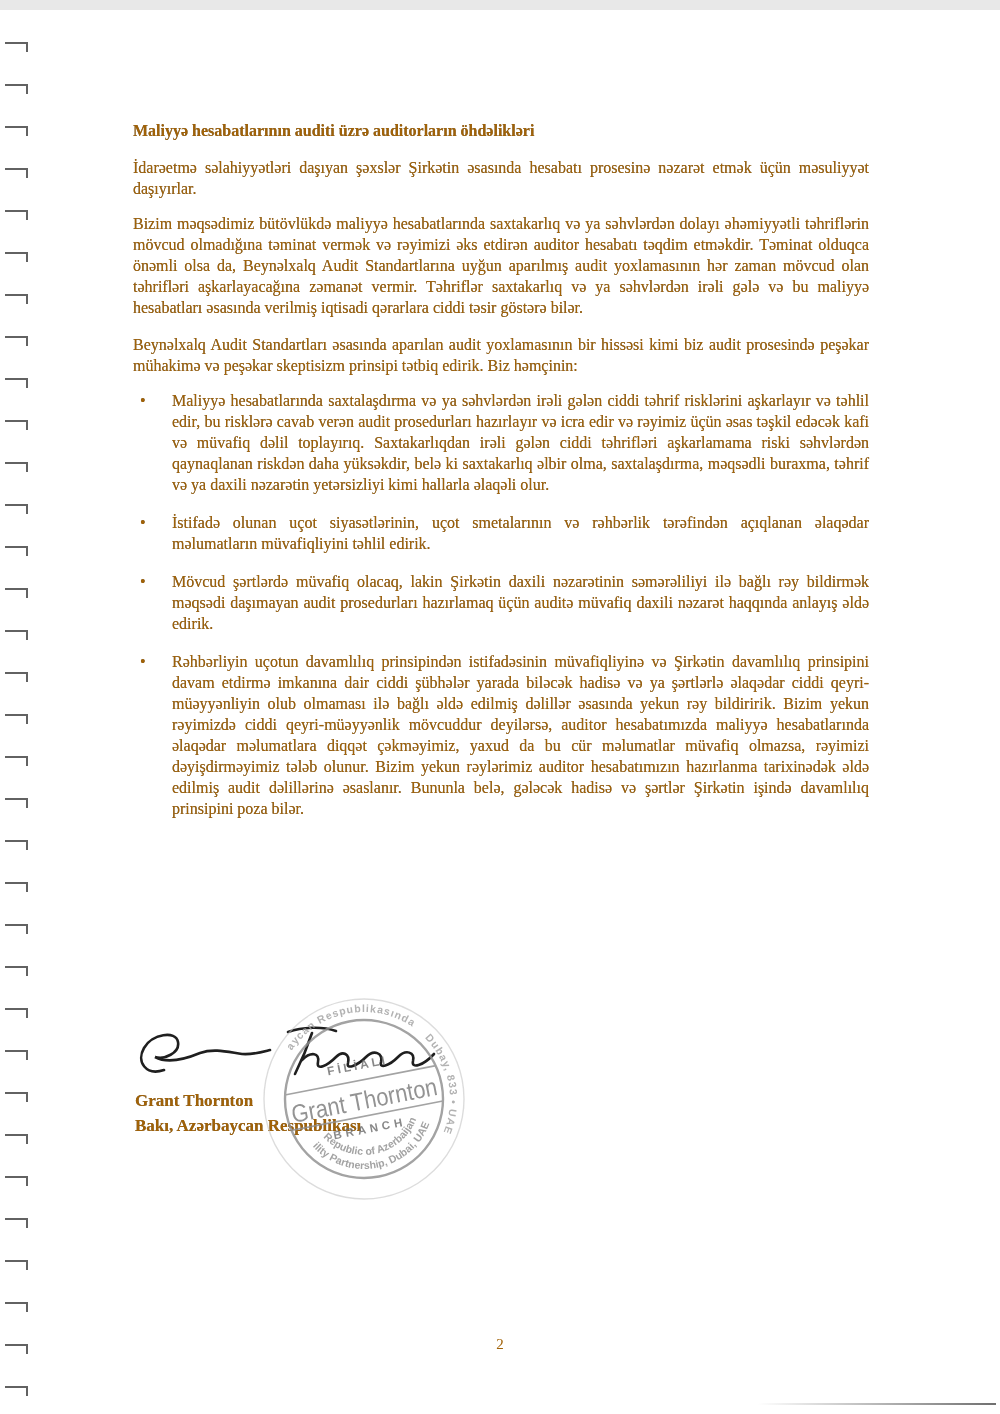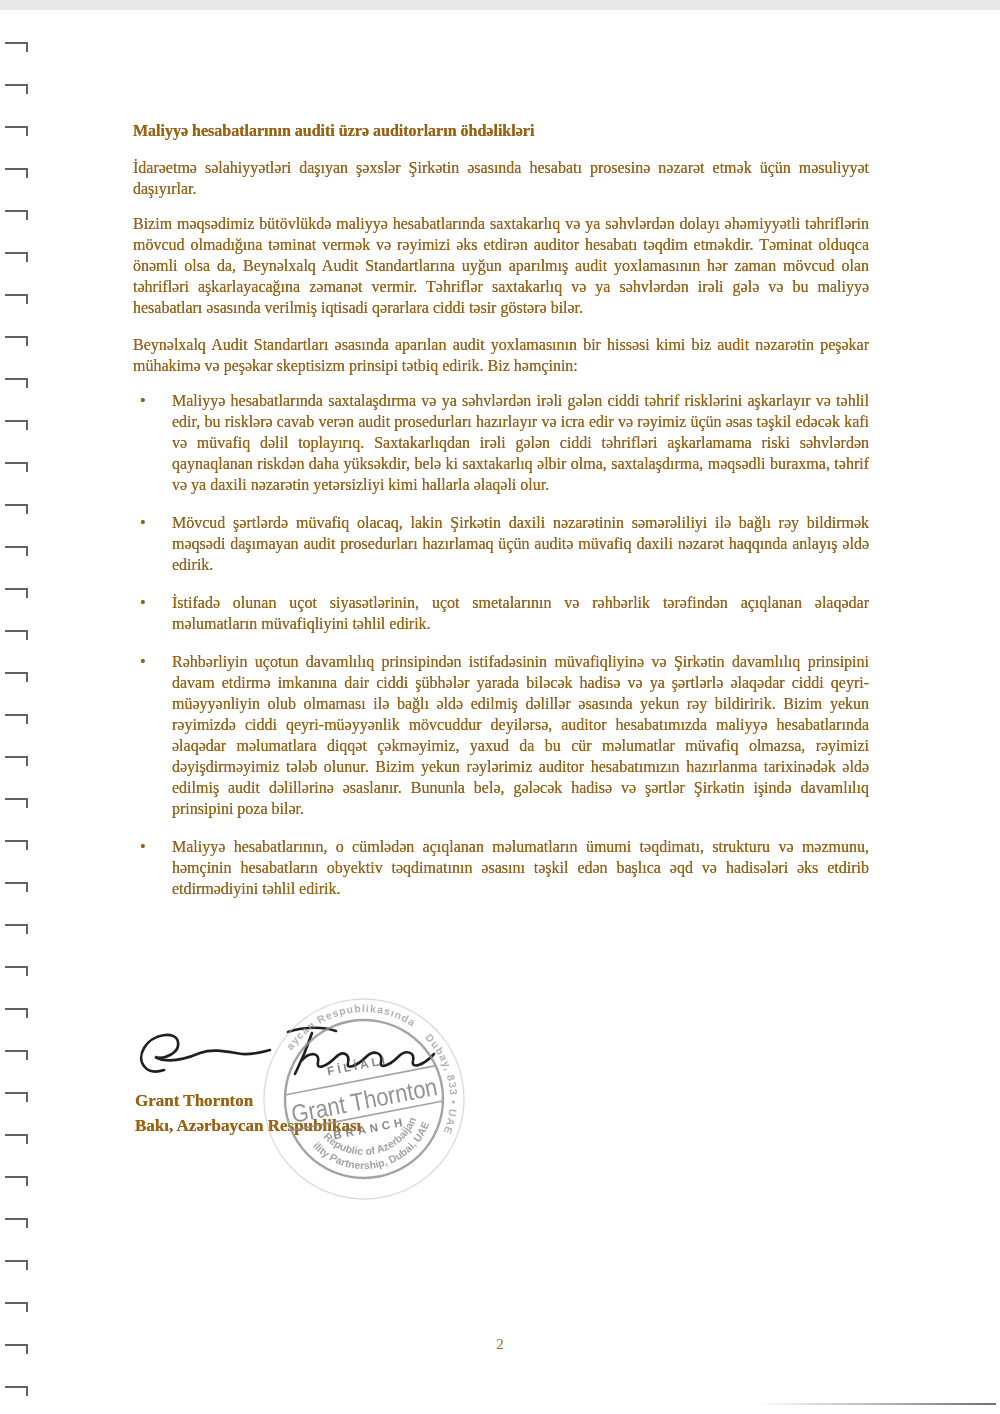--- a/index.html
+++ b/index.html
@@ -72,28 +72,27 @@
 
   <div class="margin-marks">
     <div class="hooks"></div>
   </div>
 
   <div class="content">
     <h1>Maliyyə hesabatlarının auditi üzrə auditorların öhdəlikləri</h1>
 
     <p class="p-intro-0">İdarəetmə səlahiyyətləri daşıyan şəxslər Şirkətin əsasında hesabatı prosesinə nəzarət etmək üçün məsuliyyət daşıyırlar.</p>
     <p class="p-intro-1">Bizim məqsədimiz bütövlükdə maliyyə hesabatlarında saxtakarlıq və ya səhvlərdən dolayı əhəmiyyətli təhriflərin mövcud olmadığına təminat vermək və rəyimizi əks etdirən auditor hesabatı təqdim etməkdir. Təminat olduqca önəmli olsa da, Beynəlxalq Audit Standartlarına uyğun aparılmış audit yoxlamasının hər zaman mövcud olan təhrifləri aşkarlayacağına zəmanət vermir. Təhriflər saxtakarlıq və ya səhvlərdən irəli gələ və bu maliyyə hesabatları əsasında verilmiş iqtisadi qərarlara ciddi təsir göstərə bilər.</p>
-    <p class="p-intro-2">Beynəlxalq Audit Standartları əsasında aparılan audit yoxlamasının bir hissəsi kimi biz audit nəzarətin peşəkar mühakimə və peşəkar skeptisizm prinsipi tətbiq edirik. Biz həmçinin:</p>
+    <p class="p-intro-2">Beynəlxalq Audit Standartları əsasında aparılan audit yoxlamasının bir hissəsi kimi biz audit prosesində peşəkar mühakimə və peşəkar skeptisizm prinsipi tətbiq edirik. Biz həmçinin:</p>
 
     <ul>
       <li>Maliyyə hesabatlarında saxtalaşdırma və ya səhvlərdən irəli gələn ciddi təhrif risklərini aşkarlayır və təhlil edir, bu risklərə cavab verən audit prosedurları hazırlayır və icra edir və rəyimiz üçün əsas təşkil edəcək kafi və müvafiq dəlil toplayırıq. Saxtakarlıqdan irəli gələn ciddi təhrifləri aşkarlamama riski səhvlərdən qaynaqlanan riskdən daha yüksəkdir, belə ki saxtakarlıq əlbir olma, saxtalaşdırma, məqsədli buraxma, təhrif və ya daxili nəzarətin yetərsizliyi kimi hallarla əlaqəli olur.</li>
+      <li>İstifadə olunan uçot siyasətlərinin, uçot smetalarının və rəhbərlik tərəfindən açıqlanan əlaqədar məlumatların müvafiqliyini təhlil edirik.</li>
       <li>Mövcud şərtlərdə müvafiq olacaq, lakin Şirkətin daxili nəzarətinin səmərəliliyi ilə bağlı rəy bildirmək məqsədi daşımayan audit prosedurları hazırlamaq üçün auditə müvafiq daxili nəzarət haqqında anlayış əldə edirik.</li>
-      <li>İstifadə olunan uçot siyasətlərinin, uçot smetalarının və rəhbərlik tərəfindən açıqlanan əlaqədar məlumatların müvafiqliyini təhlil edirik.</li>
       <li>Rəhbərliyin uçotun davamlılıq prinsipindən istifadəsinin müvafiqliyinə və Şirkətin davamlılıq prinsipini davam etdirmə imkanına dair ciddi şübhələr yarada biləcək hadisə və ya şərtlərlə əlaqədar ciddi qeyri-müəyyənliyin olub olmaması ilə bağlı əldə edilmiş dəlillər əsasında yekun rəy bildiririk. Bizim yekun rəyimizdə ciddi qeyri-müəyyənlik mövcuddur deyilərsə, auditor hesabatımızda maliyyə hesabatlarında əlaqədar məlumatlara diqqət çəkməyimiz, yaxud da bu cür məlumatlar müvafiq olmazsa, rəyimizi dəyişdirməyimiz tələb olunur. Bizim yekun rəylərimiz auditor hesabatımızın hazırlanma tarixinədək əldə edilmiş audit dəlillərinə əsaslanır. Bununla belə, gələcək hadisə və şərtlər Şirkətin işində davamlılıq prinsipini poza bilər.</li>
-      <li>Maliyyə hesabatlarının, o cümlədən açıqlanan məlumatların ümumi təqdimatı, strukturu və məzmunu, həmçinin hesabatların obyektiv təqdimatının əsasını təşkil edən başlıca əqd və hadisələri əks etdirib etdirmədiyini təhlil edirik.</li>
     </ul>
 
   </div>
 
   <svg class="sig-script" width="330" height="72" viewBox="0 0 330 72" fill="none" stroke="#1f1f1f" stroke-width="2.6" stroke-linecap="round">
     <path d="M34,48 C16,54 6,40 14,26 C22,12 46,8 48,20 C50,31 34,38 25,35 C38,42 58,36 70,31 C84,26 98,30 112,32 C122,33 132,30 140,28"></path>
     <path d="M158,10 C172,5 192,4 206,9"></path>
     <path d="M182,11 C177,26 170,42 165,52"></path>
     <path d="M172,38 C181,29 190,31 188,40 C186,49 197,44 206,35 C213,28 220,32 218,41 C216,48 227,44 236,35 C244,27 253,31 251,40 C249,47 259,44 268,35 C276,27 285,30 283,39 C281,47 293,44 304,32"></path>
   </svg>

